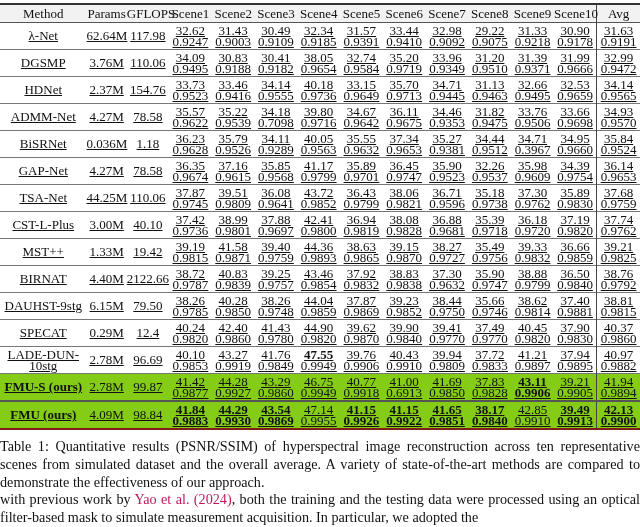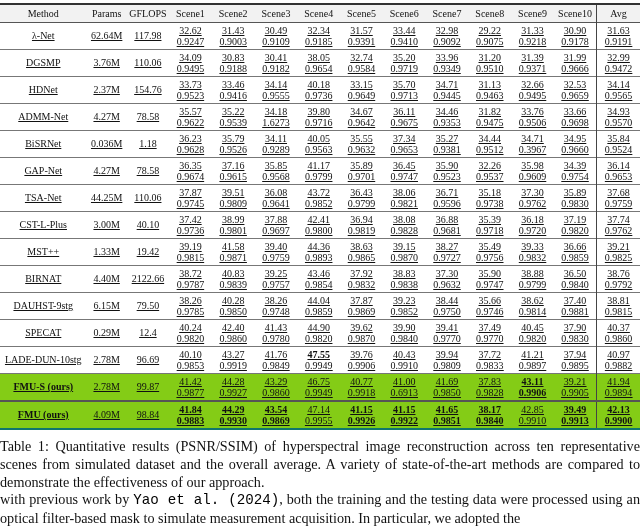--- a/index.html
+++ b/index.html
@@ -1,37 +1,37 @@
 <!DOCTYPE html>
 <html><head>
 <meta charset="utf-8">
 <style>
   html, body { margin: 0; padding: 0; background: #ffffff; }
   body { width: 640px; height: 527px; overflow: hidden; font-family: "Liberation Serif", "DejaVu Serif", serif; color: #111; }
   .tbl-wrap { position: absolute; left: 0; top: 3px; width: 640px; }
-  table { border-collapse: collapse; width: 640px; table-layout: fixed; font-size: 10px; line-height: 11px; border-radius: 13px; }
+  table { border-collapse: collapse; width: 640px; table-layout: fixed; font-size: 13px; line-height: 11px; border-radius: 13px; }
   col.c-method { width: 86px; }
   col.c-params { width: 40px; }
   col.c-gflops { width: 42px; }
   col.c-scene { width: 42.5px; }
   col.c-avg { width: 43px; }
   thead tr { background: #f2f2f2; border-top: 2px solid #333; border-bottom: 1.5px solid #555; }
   thead th { font-weight: normal; height: 17px; padding: 0; text-align: center; }
   tbody tr { border-bottom: 1.5px solid #777; text-decoration: underline; }
   tbody tr td { text-align: center; padding: 1px 0 2px 0; height: 23px; }
   tbody tr.ours { background: #84cc16; border-bottom: 2px solid #555; }
-  tbody tr.last { border-bottom: 2px solid #0f766e; }
+  tbody tr.last { border-bottom: 2px solid #7f1d1d; }
   td.avg, th.avg { border-left: 1px solid #444; }
   td .v { display: block; }
   .b { font-weight: bold; }
   .u { text-decoration: underline; }
   .ours-name { font-weight: bold; }
   .caption { position: absolute; left: 0; top: 437px; width: 640px; font-size: 14.2px; line-height: 18px; text-align: justify; }
   .para { position: absolute; left: 0; top: 490px; width: 640px; font-size: 14.2px; line-height: 18px; text-align: justify; }
-  .cite { color: #000000; font-family: Liberation Mono, monospace; }
+  .cite { color: #be185d; }
 </style>
 </head>
 <body>
 
 <div class="tbl-wrap">
 <table>
   <colgroup>
     <col class="c-method">
         <col class="c-params">
         <col class="c-gflops">
@@ -220,21 +220,21 @@
           <td>
             <span class="v">35.57</span>
             <span class="v">0.9622</span>
           </td>
           <td>
             <span class="v">35.22</span>
             <span class="v">0.9539</span>
           </td>
           <td>
             <span class="v">34.18</span>
-            <span class="v">1.6273</span>
+            <span class="v">0.7098</span>
           </td>
           <td>
             <span class="v">39.80</span>
             <span class="v">0.9716</span>
           </td>
           <td>
             <span class="v">34.67</span>
             <span class="v">0.9642</span>
           </td>
           <td>

